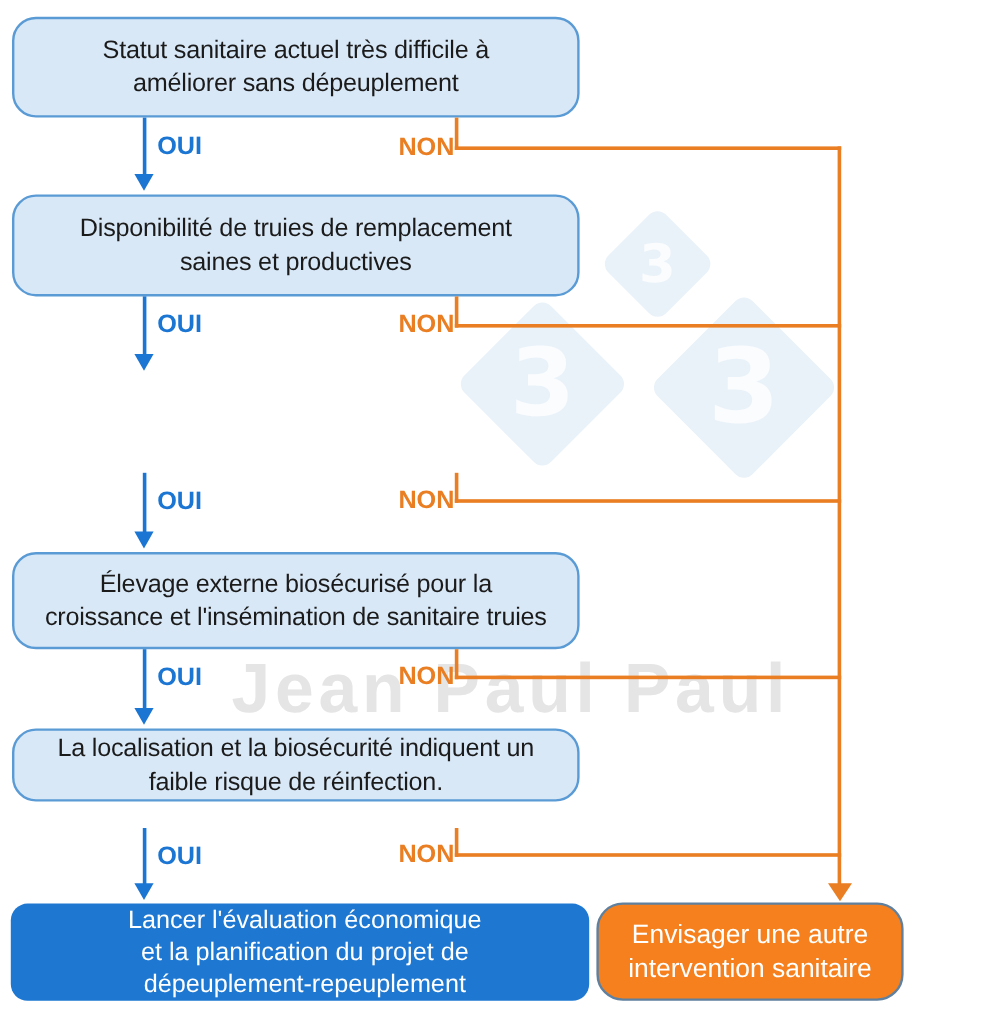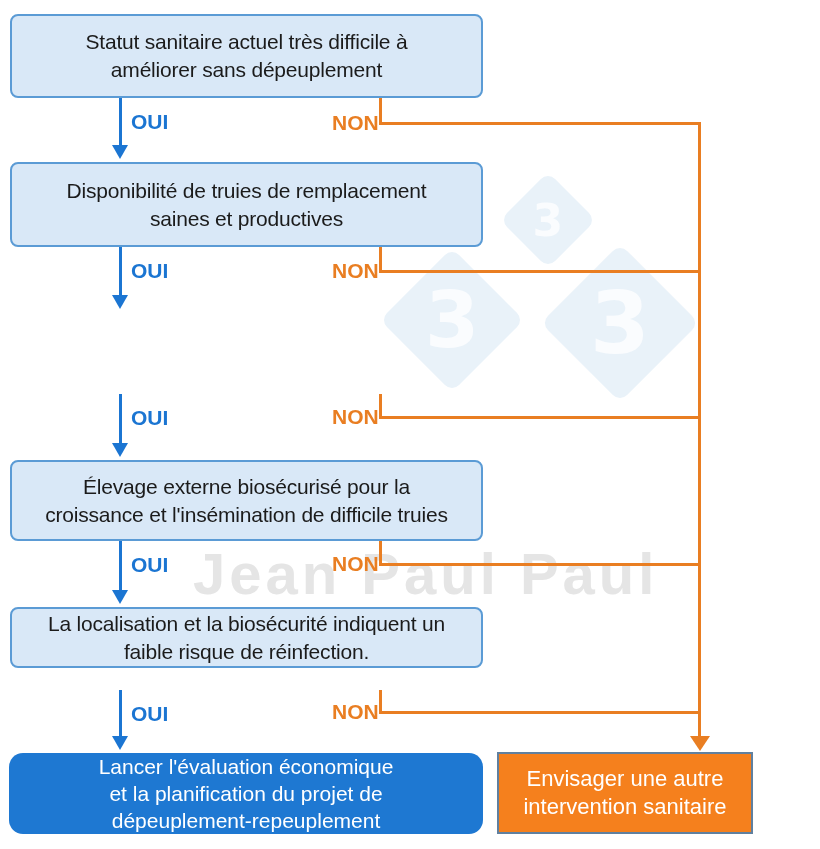--- a/index.html
+++ b/index.html
@@ -23,21 +23,21 @@
     transform:rotate(-45deg);color:var(--wm-digit);font-weight:bold;
     font-family:"DejaVu Sans",sans-serif;
   }
   .wm-author{
     position:absolute;left:193px;top:540px;font-size:58px;font-weight:bold;
     color:var(--wm-text);letter-spacing:4px;white-space:nowrap;
   }
   
   .stepbox{
     position:absolute;left:10px;width:473px;box-sizing:border-box;
-    background:var(--step-fill);border:2px solid var(--step-border);border-radius:8px;
+    background:var(--step-fill);border:2px solid var(--step-border);border-radius:20px;
     display:flex;align-items:center;justify-content:center;text-align:center;
     font-size:21px;line-height:28px;letter-spacing:-0.2px;color:var(--text-dark);
     white-space:pre-line;
   }
   
   .yes-line{position:absolute;left:119px;width:3px;background:var(--yes-color);}
   .no-stub {position:absolute;left:379px;width:3px;background:var(--no-color);}
   .no-h    {position:absolute;left:379px;width:322px;height:3px;background:var(--no-color);}
   .main-no-line{position:absolute;left:698px;top:122px;width:3px;height:615px;background:var(--no-color);}
   .arrow-down{
@@ -50,25 +50,25 @@
     border-top:15px solid var(--no-color);
   }
   .lbl{position:absolute;font-weight:bold;font-size:21px;}
   .lbl.yes{color:var(--yes-color);left:131px;}
   .lbl.no {color:var(--no-color);left:332px;}
   
   .outcome-yes{
     position:absolute;left:9px;top:753px;width:474px;height:81px;
     background:var(--yes-box-fill);border-radius:14px;
     display:flex;align-items:center;justify-content:center;text-align:center;
-    color:#ffffff;font-size:21px;line-height:27px;white-space:pre-line;
+    color:#ffffff;font-size:21px;line-height:27px;white-space:pre-line;padding-left:8px;
   }
   .outcome-no{
     position:absolute;left:497px;top:752px;width:256px;height:82px;box-sizing:border-box;
-    background:var(--no-box-fill);border:2px solid var(--no-box-border);border-radius:0;
+    background:var(--no-box-fill);border:2px solid var(--no-box-border);border-radius:22px;
     display:flex;align-items:center;justify-content:center;text-align:center;
     color:#ffffff;font-size:22px;line-height:28px;white-space:pre-line;
   }
 </style>
 </head>
 <body>
 
 <div id="canvas">
 
   <div class="diamond" style="left:514px;top:186px;width:68px;height:68px;">
@@ -101,21 +101,21 @@
   <div class="lbl no" style="top:259px;">NON</div>
 
   <div class="yes-line" style="top:394px;height:50px;"></div>
   <div class="arrow-down" style="top:443px;"></div>
   <div class="lbl yes" style="top:406px;">OUI</div>
   <div class="no-stub" style="top:394px;height:25px;"></div>
   <div class="no-h" style="top:416px;"></div>
   <div class="lbl no" style="top:405px;">NON</div>
 
   <div class="stepbox" style="top:460px;height:81px;">Élevage externe biosécurisé pour la
-croissance et l'insémination de difficile truies</div>
+croissance et l'insémination de sanitaire truies</div>
   <div class="yes-line" style="top:541px;height:50px;"></div>
   <div class="arrow-down" style="top:590px;"></div>
   <div class="lbl yes" style="top:553px;">OUI</div>
   <div class="no-stub" style="top:541px;height:25px;"></div>
   <div class="no-h" style="top:563px;"></div>
   <div class="lbl no" style="top:552px;">NON</div>
 
   <div class="stepbox" style="top:607px;height:61px;">La localisation et la biosécurité indiquent un
 faible risque de réinfection.</div>
   <div class="yes-line" style="top:690px;height:47px;"></div>

